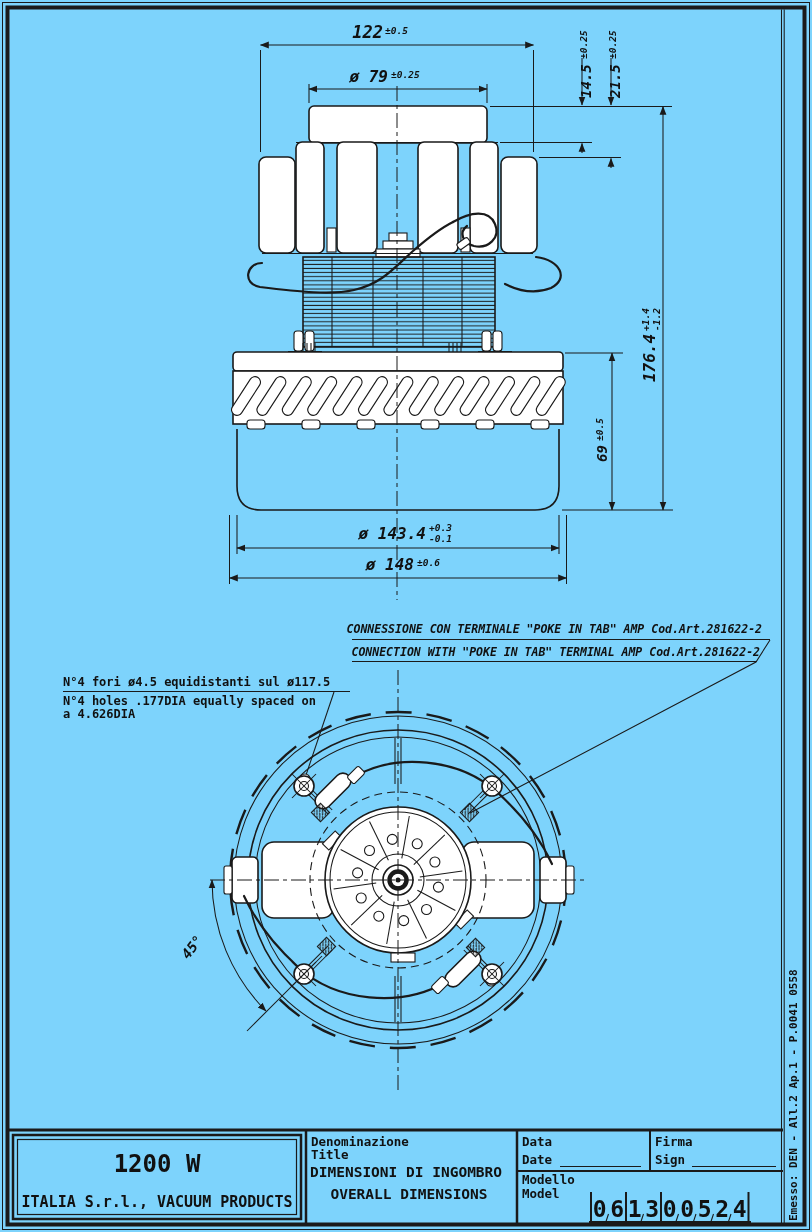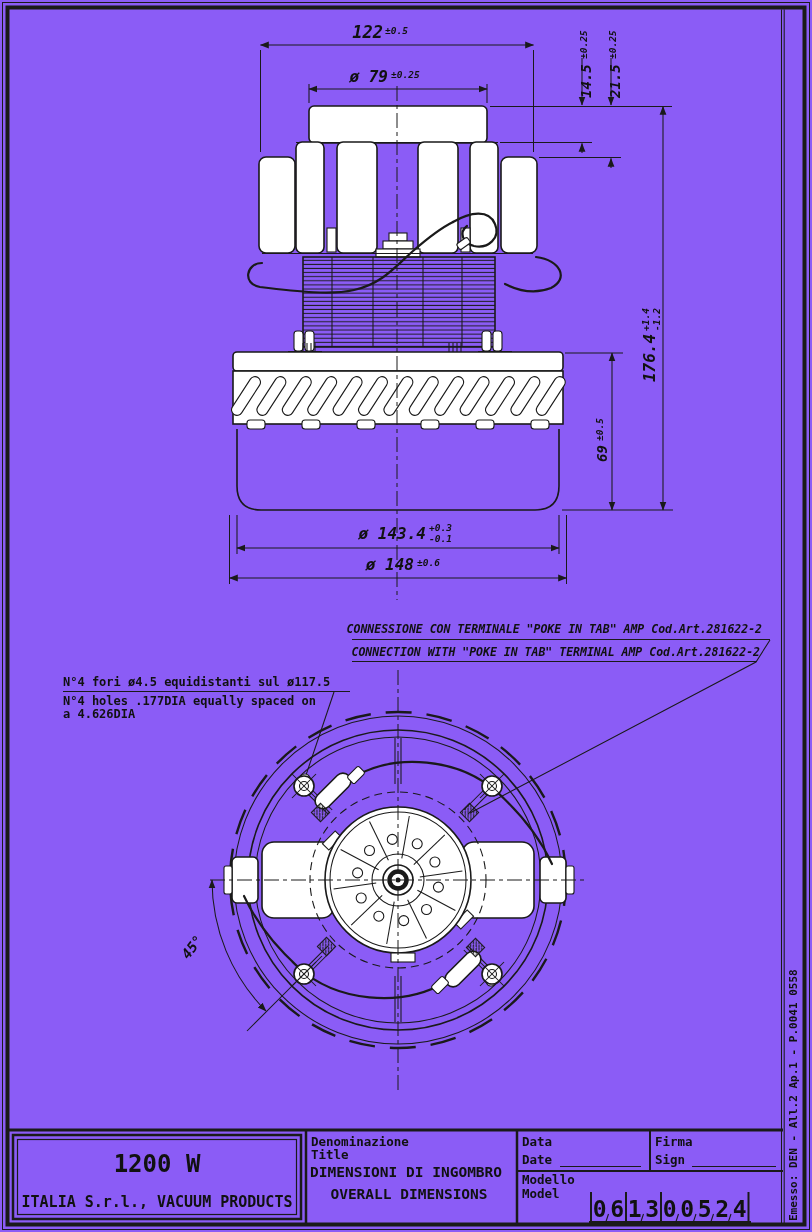--- a/index.html
+++ b/index.html
@@ -1,16 +1,16 @@
 <!DOCTYPE html>
 <html><head>
 <meta charset="utf-8">
 <style>
   html,body{margin:0;padding:0;background:#e8e8e8;}
-  #page{position:relative;width:812px;height:1232px;background:#8b5cf6;margin:0 auto;
+  #page{position:relative;width:812px;height:1232px;background:#7dd3fc;margin:0 auto;
         font-family:"DejaVu Sans Mono",monospace;}
   svg{position:absolute;left:0;top:0;}
   .ln{fill:none;stroke:#1a1a1a;stroke-width:1.6;stroke-linejoin:round;}
   .tn{fill:none;stroke:#1a1a1a;stroke-width:1.05;}
   .wh{fill:#ffffff;stroke:#1a1a1a;stroke-width:1.6;}
   .whn{fill:#ffffff;stroke:#1a1a1a;stroke-width:1.1;}
   .dim{fill:none;stroke:#1a1a1a;stroke-width:1.05;}
   .cl{fill:none;stroke:#1a1a1a;stroke-width:1;stroke-dasharray:15 4 4 4;}
   .wire{fill:none;stroke:#1a1a1a;stroke-width:2.2;stroke-linecap:round;}
   .dt{font:italic 700 16px "DejaVu Sans Mono",monospace;fill:#111;}

